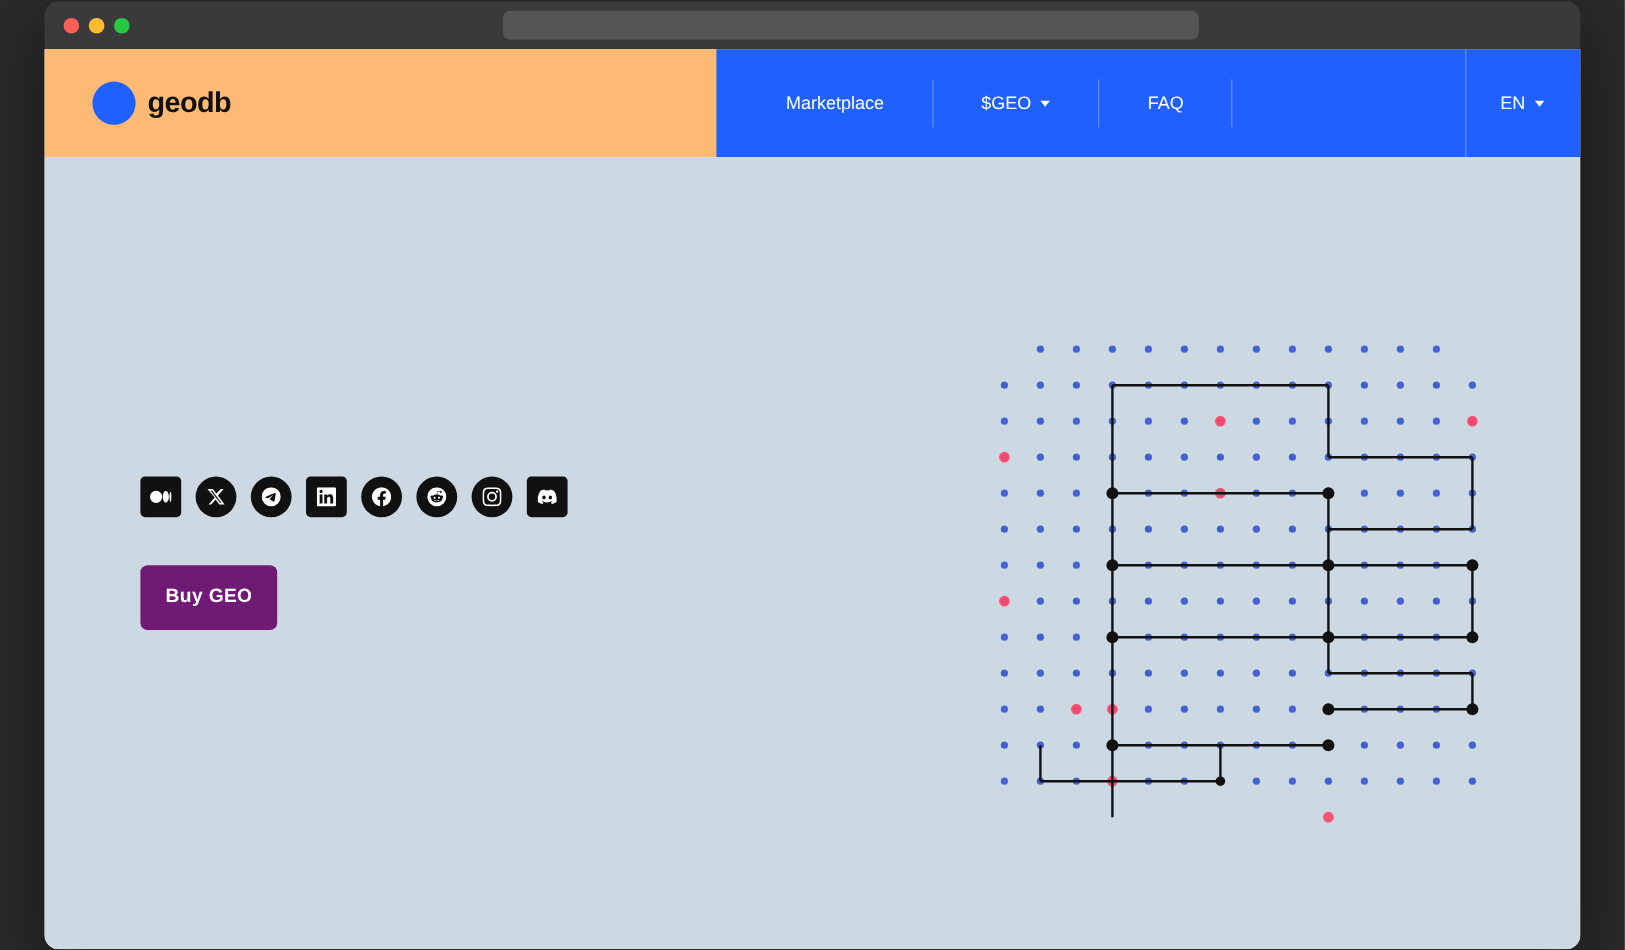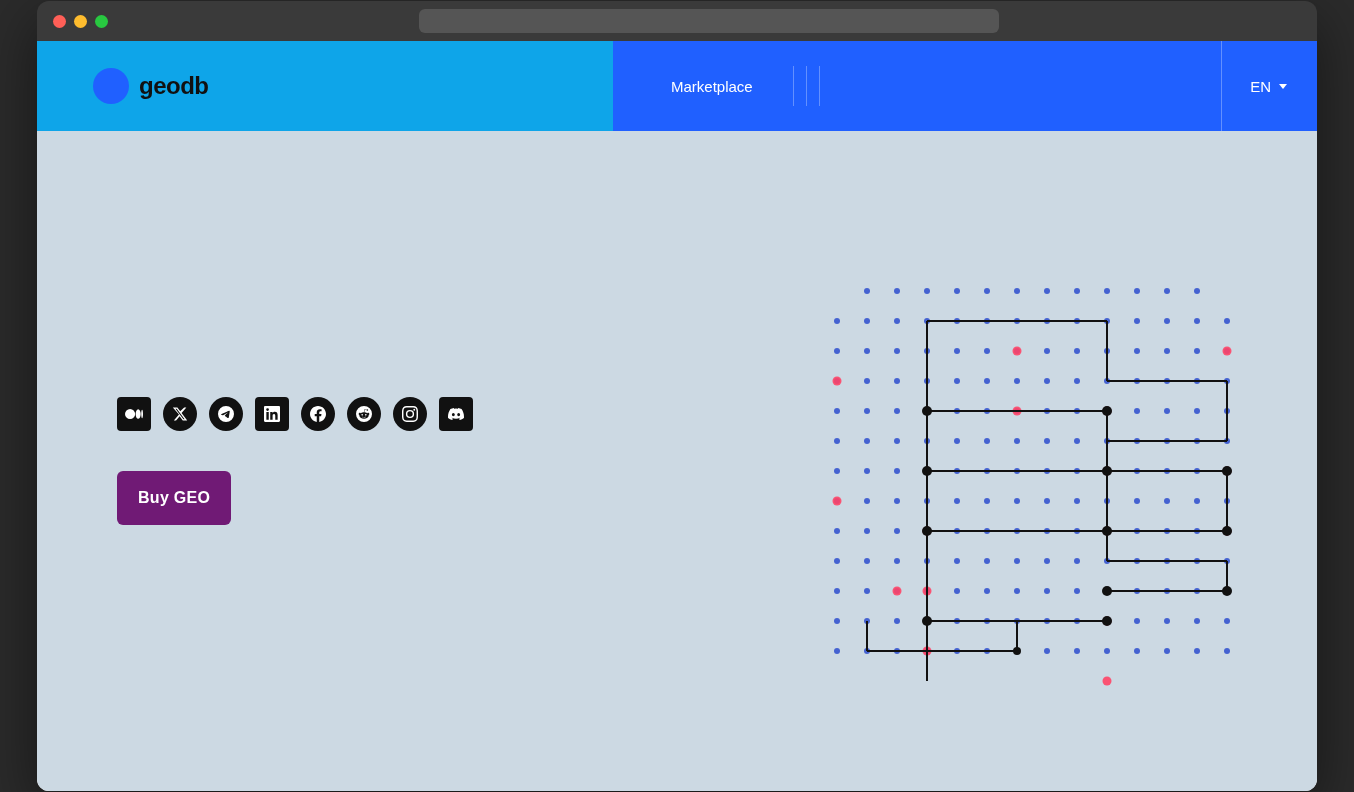--- a/index.html
+++ b/index.html
@@ -35,22 +35,21 @@
     }
 
     .browser-content {
       background: #fff;
     }
 
     
     .site-header {
       display: flex;
       height: 90px;
-      background: #0ea5e9;
-      padding-left: 16px;
+      background: #fdba74;
     }
     .logo-area {
       display: flex;
       align-items: center;
       padding: 0 40px;
       width: 560px;
       flex-shrink: 0;
     }
     .logo-circle {
       width: 36px;
@@ -203,21 +202,28 @@
     <header class="site-header">
       <div class="logo-area">
         <div class="logo-circle"></div>
         <span class="logo-text">geodb</span>
       </div>
       <nav class="nav-area">
         <div class="nav-item">
           <span>Marketplace</span>
         </div>
         <div class="nav-separator"></div>
+        <div class="nav-item">
+          <span>$GEO</span>
+          <span class="chevron-down"></span>
+        </div>
         <div class="nav-separator"></div>
+        <div class="nav-item">
+          <span>FAQ</span>
+        </div>
         <div class="nav-separator"></div>
         <div class="lang-item">
           <span>EN</span>
           <span class="chevron-down"></span>
         </div>
       </nav>
     </header>
 
     <section class="hero-section">
       <div class="hero-left">

